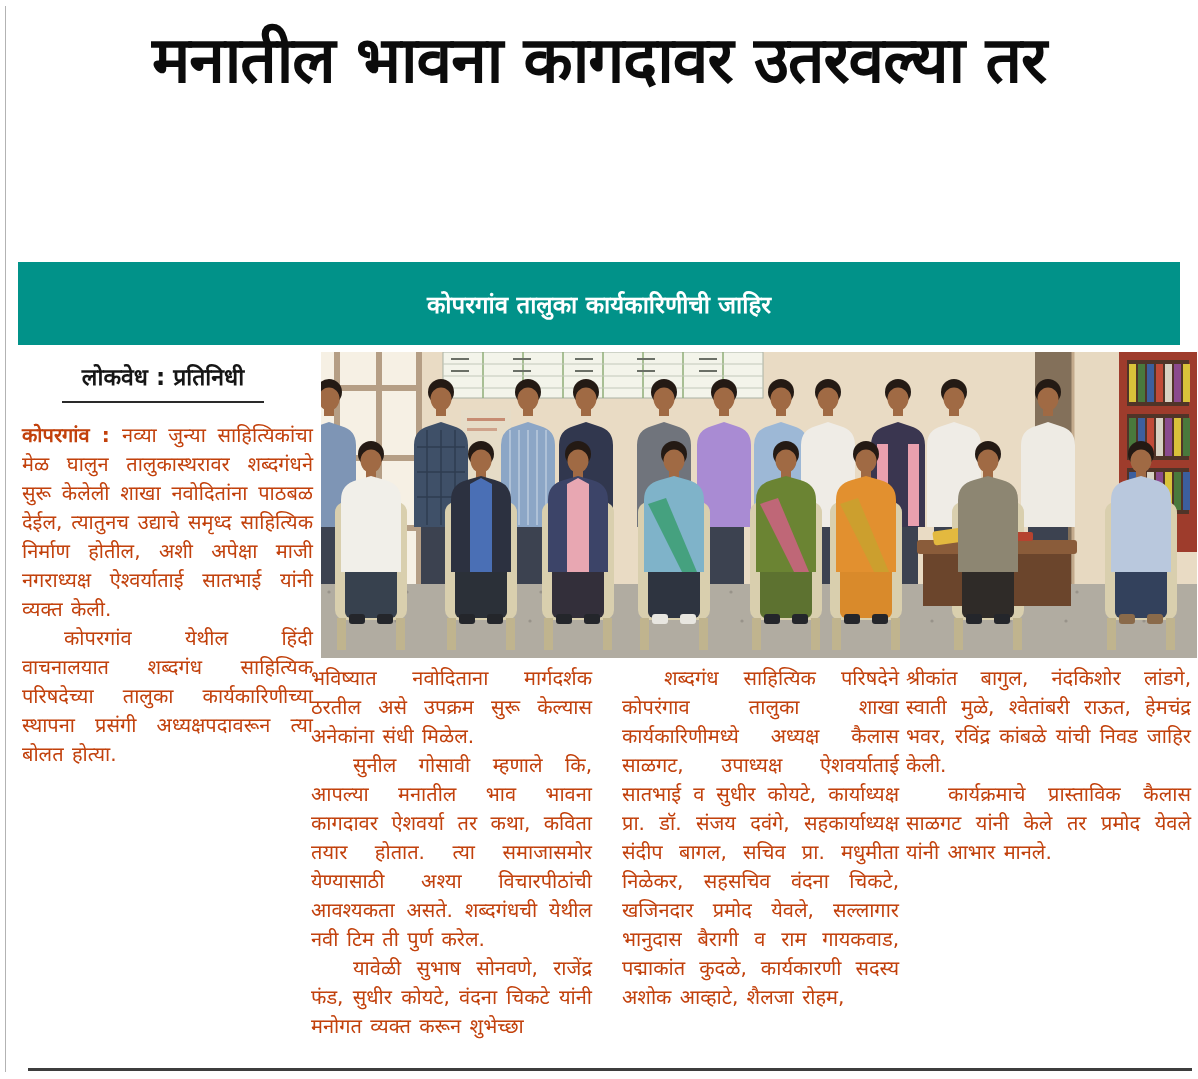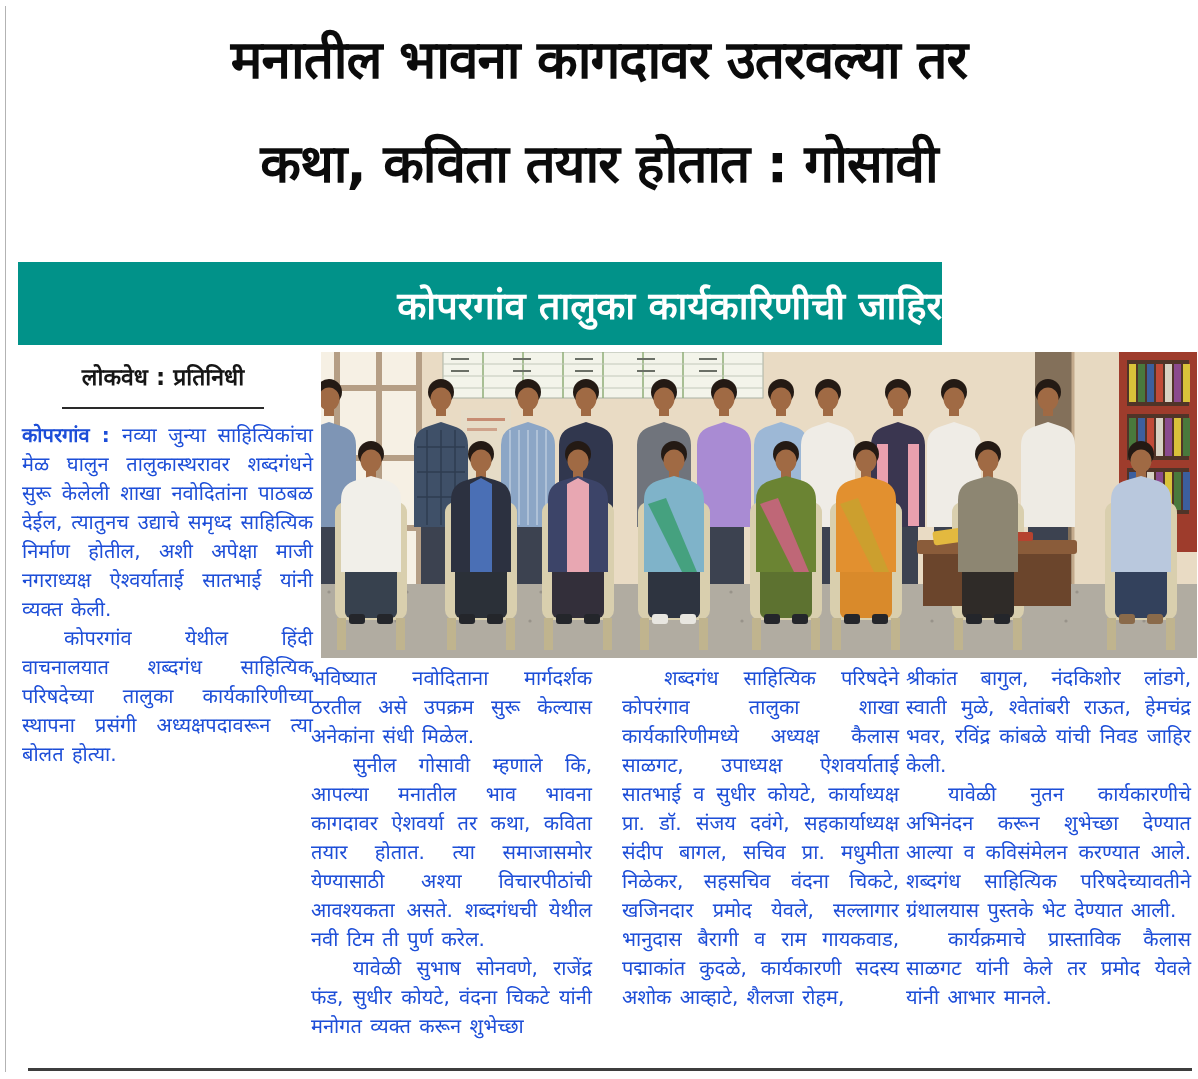--- a/index.html
+++ b/index.html
@@ -1,47 +1,46 @@
 <!DOCTYPE html>
 <html><head>
 <meta charset="utf-8">
 <style>
   *{margin:0;padding:0;box-sizing:border-box}
   html,body{width:1198px;height:1079px}
   body{position:relative;background:#fff;color:#111;overflow:hidden;
        font-family:"DejaVu Sans","Liberation Sans",sans-serif}
   .leftrule{position:absolute;left:5px;top:6px;width:1px;height:1066px;background:#b3b3b3}
   .headline{position:absolute;top:8px;left:28px;width:1142px;text-align:center;
-            font-weight:700;font-size:53px;line-height:104px;letter-spacing:-1px;color:#0b0b0b}
-  .banner{position:absolute;top:262px;left:18px;width:924px;height:83px;
-          display:flex;align-items:center;justify-content:flex-end;
-          font-size:38px;font-weight:700;color:#fff}
+            font-weight:700;font-size:64px;line-height:104px;letter-spacing:-1px;color:#0b0b0b}
+  .banner{position:absolute;top:262px;left:18px;width:1162px;height:83px;
+          display:flex;align-items:center;justify-content:center;
+          font-size:24px;font-weight:700;color:#fff}
   .byline{position:absolute;top:360px;left:62px;width:202px;text-align:center;
-          font-size:23px;font-weight:700;padding-bottom:15px;border-bottom:2px solid #2a2a2a;color:#161616}
+          font-size:23px;font-weight:700;padding-bottom:9px;border-bottom:2px solid #2a2a2a;color:#161616}
   .photo{position:absolute;top:352px;left:321px;width:876px;height:306px;
          background:#e9dbc4;overflow:hidden}
   .photo svg{display:block}
-  .col{position:absolute;font-size:20px;line-height:29px;text-align:justify;color:#1d4ed8}
+  .col{position:absolute;font-size:20px;line-height:29px;text-align:justify;color:#c2410c}
   .col p{text-indent:2.1em;word-spacing:2px}
   .col p.noindent{text-indent:0}
   .lead{font-weight:700}
   #col1{top:421px;left:22px;width:291px}
   #col2{top:664px;left:311px;width:281px}
   #col3{top:664px;left:622px;width:277px}
   #col4{top:664px;left:906px;width:285px}
   .bottomrule{position:absolute;top:1068px;left:28px;width:1164px;height:3px;background:#3d3d3d}
 </style>
 </head>
 <body>
 
 <div class="leftrule"></div>
 
 <div class="headline">
   <div>मनातील भावना कागदावर उतरवल्या तर</div>
-  <div>कथा, कविता तयार होतात : गोसावी</div>
 </div>
 
 <div class="banner" style="background: rgb(1, 146, 137); color: rgb(255, 255, 255);">
   <span>कोपरगांव तालुका कार्यकारिणीची जाहिर</span>
 </div>
 
 <div class="byline">लोकवेध : प्रतिनिधी</div>
 
 <div class="photo">
     <svg width="876" height="306" viewBox="0 0 876 306">
@@ -306,17 +305,16 @@
 <div class="col" id="col2">
     <p class="noindent">भविष्यात नवोदिताना मार्गदर्शक ठरतील असे उपक्रम सुरू केल्यास अनेकांना संधी मिळेल.</p>
     <p class="">सुनील गोसावी म्हणाले कि, आपल्या मनातील भाव भावना कागदावर ऐशवर्या तर कथा, कविता तयार होतात. त्या समाजासमोर येण्यासाठी अश्या विचारपीठांची आवश्यकता असते. शब्दगंधची येथील नवी टिम ती पुर्ण करेल.</p>
     <p class="">यावेळी सुभाष सोनवणे, राजेंद्र फंड, सुधीर कोयटे, वंदना चिकटे यांनी मनोगत व्यक्त करून शुभेच्छा</p>
   </div>
 <div class="col" id="col3">
     <p class="">शब्दगंध साहित्यिक परिषदेने कोपरंगाव तालुका शाखा कार्यकारिणीमध्ये अध्यक्ष कैलास साळगट, उपाध्यक्ष ऐशवर्याताई सातभाई व सुधीर कोयटे, कार्याध्यक्ष प्रा. डॉ. संजय दवंगे, सहकार्याध्यक्ष संदीप बागल, सचिव प्रा. मधुमीता निळेकर, सहसचिव वंदना चिकटे, खजिनदार प्रमोद येवले, सल्लागार भानुदास बैरागी व राम गायकवाड, पद्माकांत कुदळे, कार्यकारणी सदस्य अशोक आव्हाटे, शैलजा रोहम,</p>
   </div>
 <div class="col" id="col4">
     <p class="noindent">श्रीकांत बागुल, नंदकिशोर लांडगे, स्वाती मुळे, श्वेतांबरी राऊत, हेमचंद्र भवर, रविंद्र कांबळे यांची निवड जाहिर केली.</p>
-    <p class="">यावेळी नुतन कार्यकारणीचे अभिनंदन करून शुभेच्छा देण्यात आल्या व कविसंमेलन करण्यात आले. शब्दगंध साहित्यिक परिषदेच्यावतीने ग्रंथालयास पुस्तके भेट देण्यात आली.</p>
     <p class="">कार्यक्रमाचे प्रास्ताविक कैलास साळगट यांनी केले तर प्रमोद येवले यांनी आभार मानले.</p>
   </div>
 
 <div class="bottomrule"></div>
 
 </body></html>

